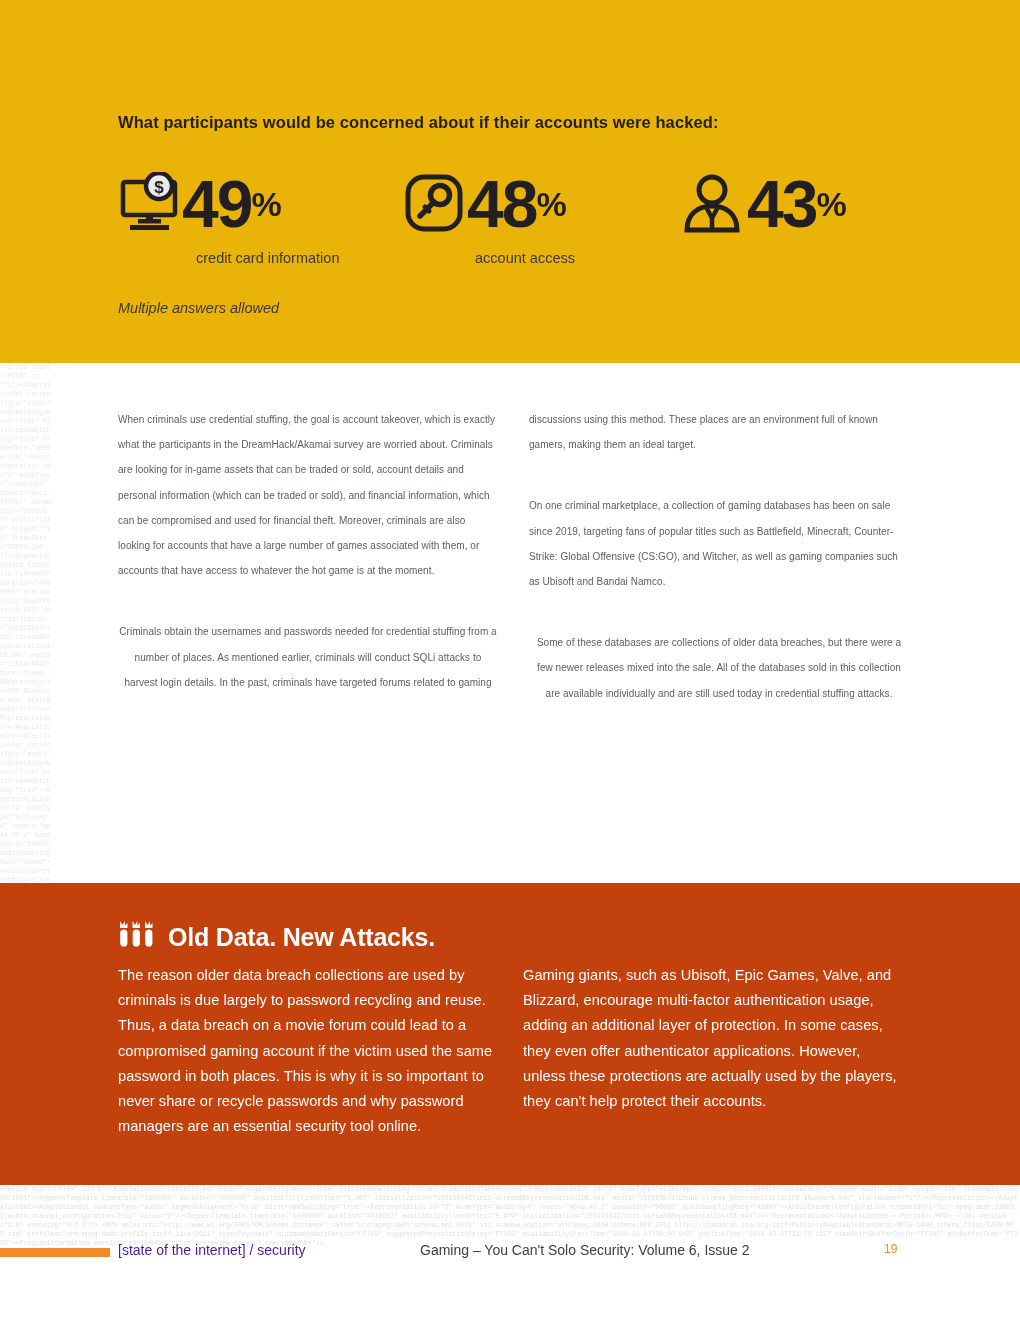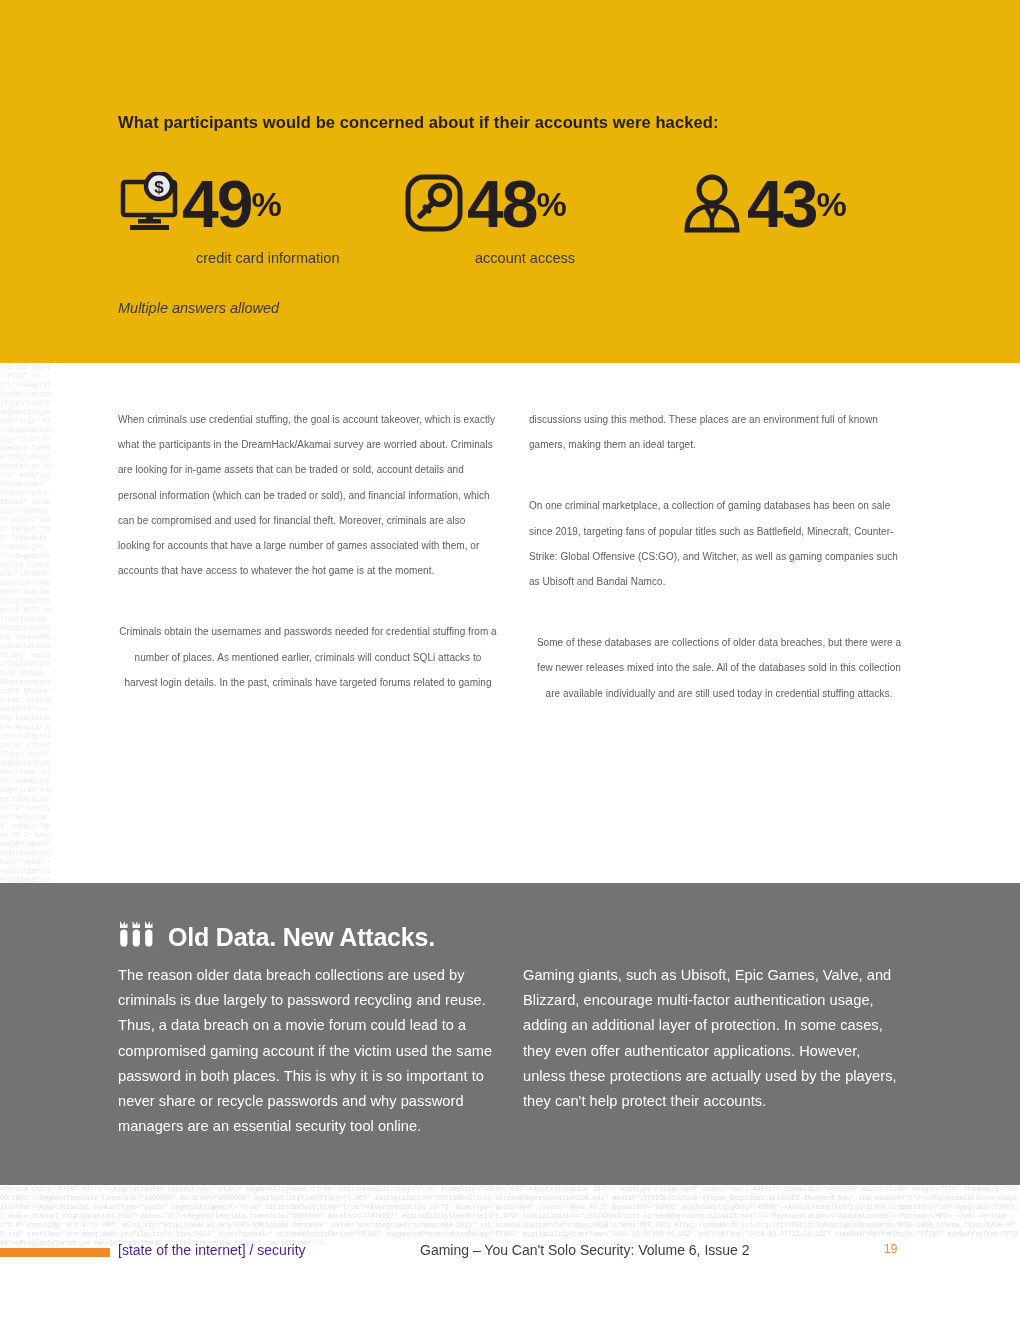--- a/index.html
+++ b/index.html
@@ -82,21 +82,21 @@
     font-size:10px;
     line-height:25.2px;
     color:#5a5f63;
     letter-spacing:.05px;
   }
   .col p:last-child{margin-bottom:0;text-align:center;}
 
   
   .blue-band{
     position:absolute;left:0;top:883px;width:1020px;height:302px;
-    background:#737373;
+    background:#c2410c;
   }
   .blue-head{
     position:absolute;left:118px;top:36px;
     display:flex;align-items:center;
   }
   .bomb-icon{width:38px;height:36px;display:block;margin-right:12px;}
   .blue-title{
     font-size:25px;font-weight:bold;color:#ffffff;letter-spacing:-.2px;
   }
   .blue-col{position:absolute;top:80px;width:380px;}

